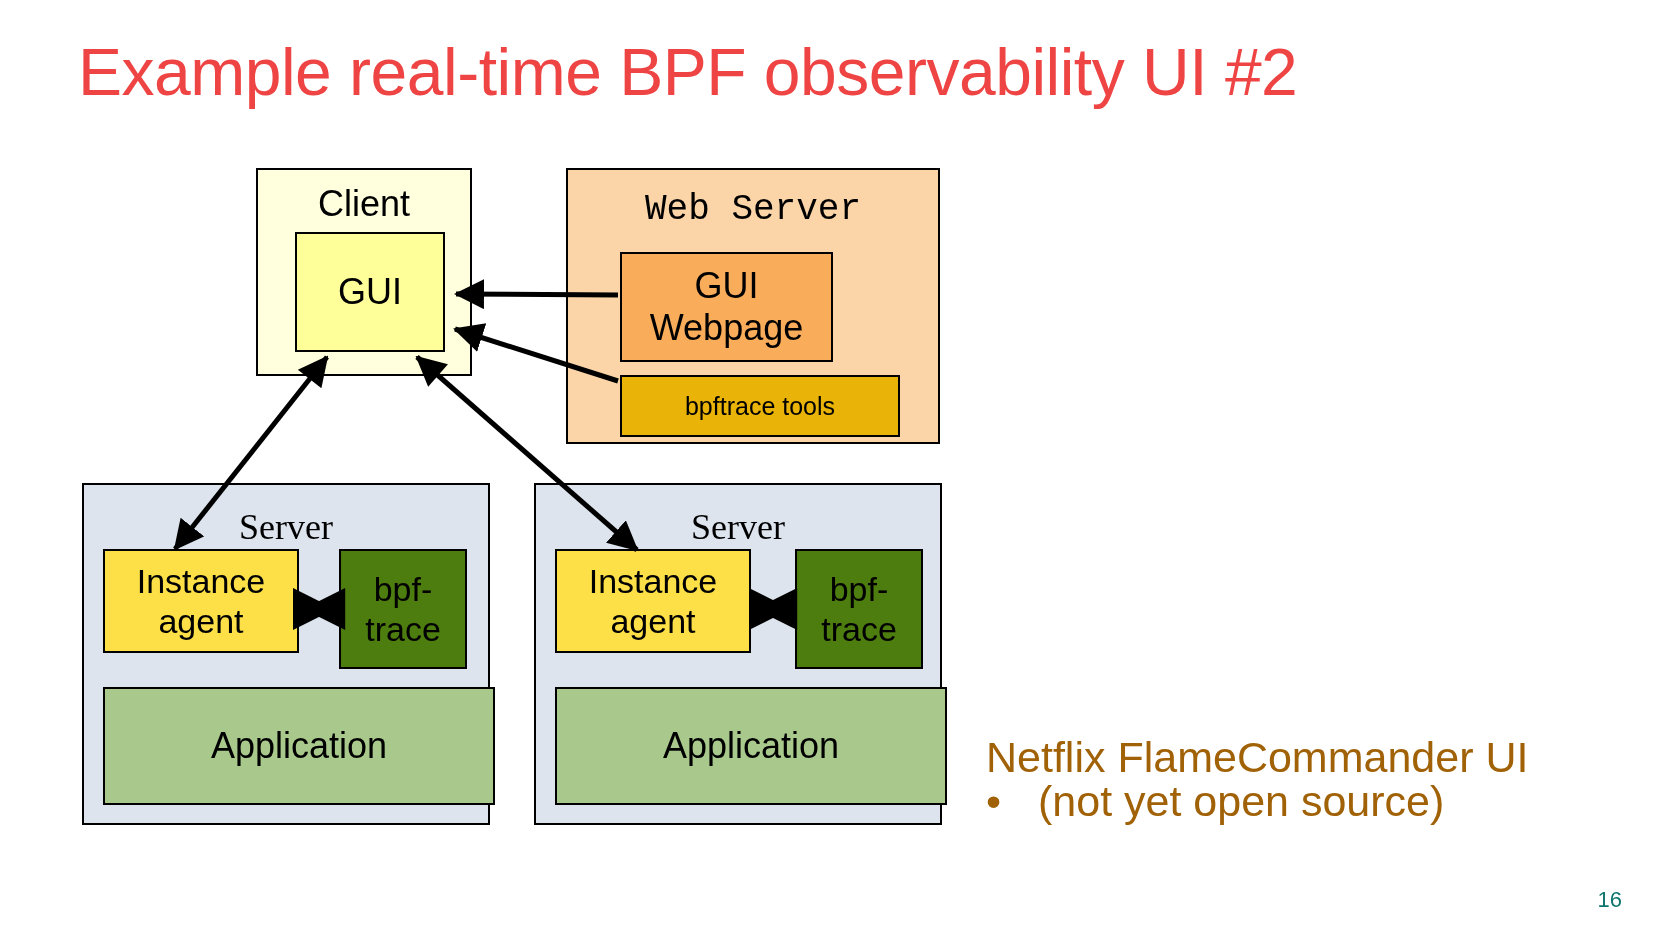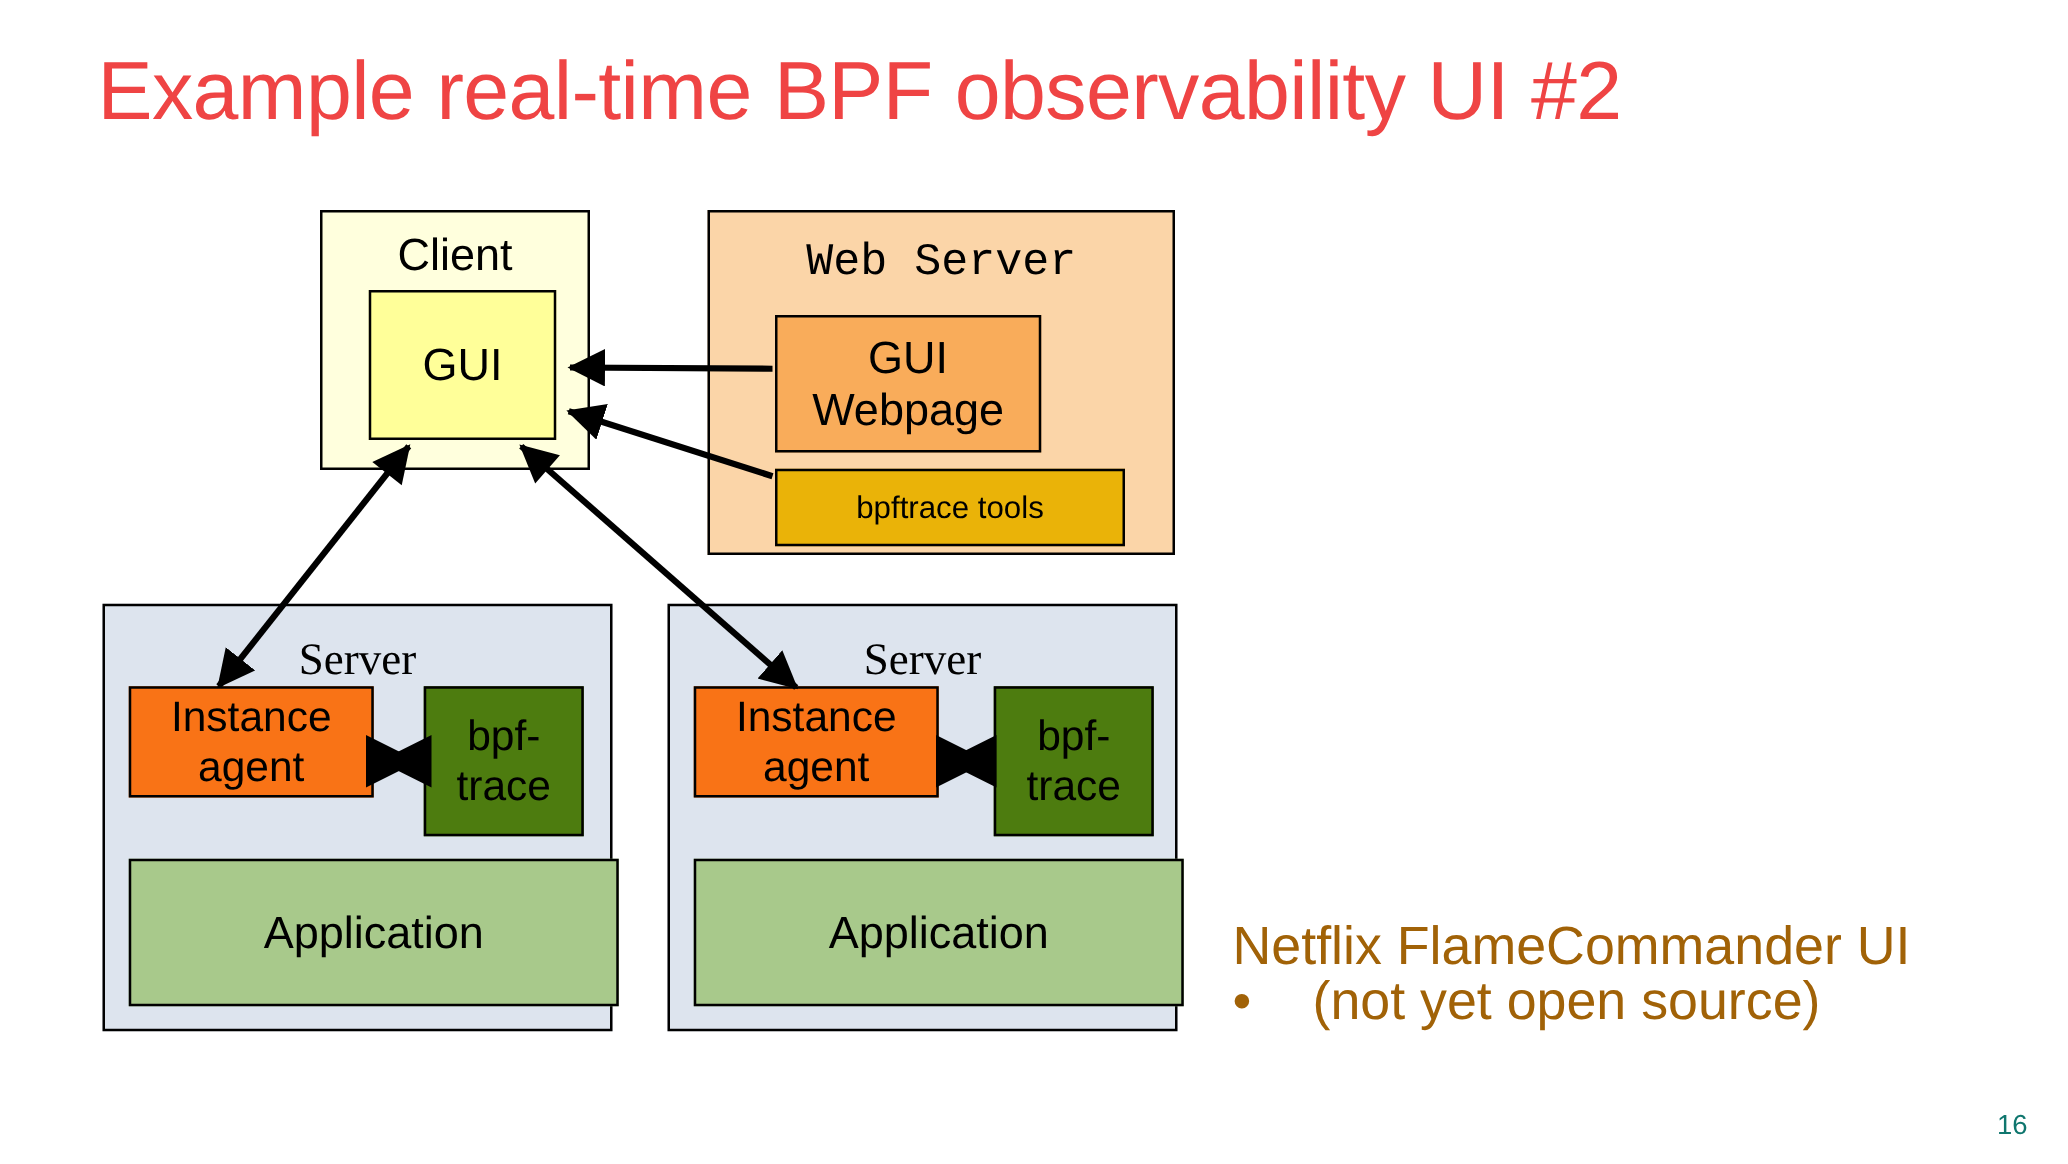--- a/index.html
+++ b/index.html
@@ -117,22 +117,22 @@
     background: #dde4ee;
     border: 2px solid #000000;
   }
   #server-group-1 { left: 82px; }
   #server-group-2 { left: 534px; }
   .server-label { top: 22px; font-family: Liberation Serif, serif; }
 
   .instance-agent {
     top: 549px;
     width: 196px;
-    height: 89px;
-    background: #f97316;
+    height: 104px;
+    background: #fde047;
     flex-direction: column;
     font-size: 34px;
     line-height: 40px;
   }
   #instance-agent-1 { left: 103px; }
   #instance-agent-2 { left: 555px; }
 
   .bpftrace-box {
     top: 549px;
     width: 128px;
@@ -179,21 +179,21 @@
     display: block;
     margin-top: 2px;
     padding-left: 12px;
     position: relative;
   }
   #caption .cap-bullet {
     position: absolute;
     left: 0;
     top: 0;
   }
-  #caption .cap-bullet-text { margin-left: 52px; }
+  #caption .cap-bullet-text { margin-left: 40px; }
 
   
   #page-number {
     position: absolute;
     right: 32px;
     bottom: 18px;
     font-size: 22px;
     line-height: 26px;
     color: #0f766e;
   }

